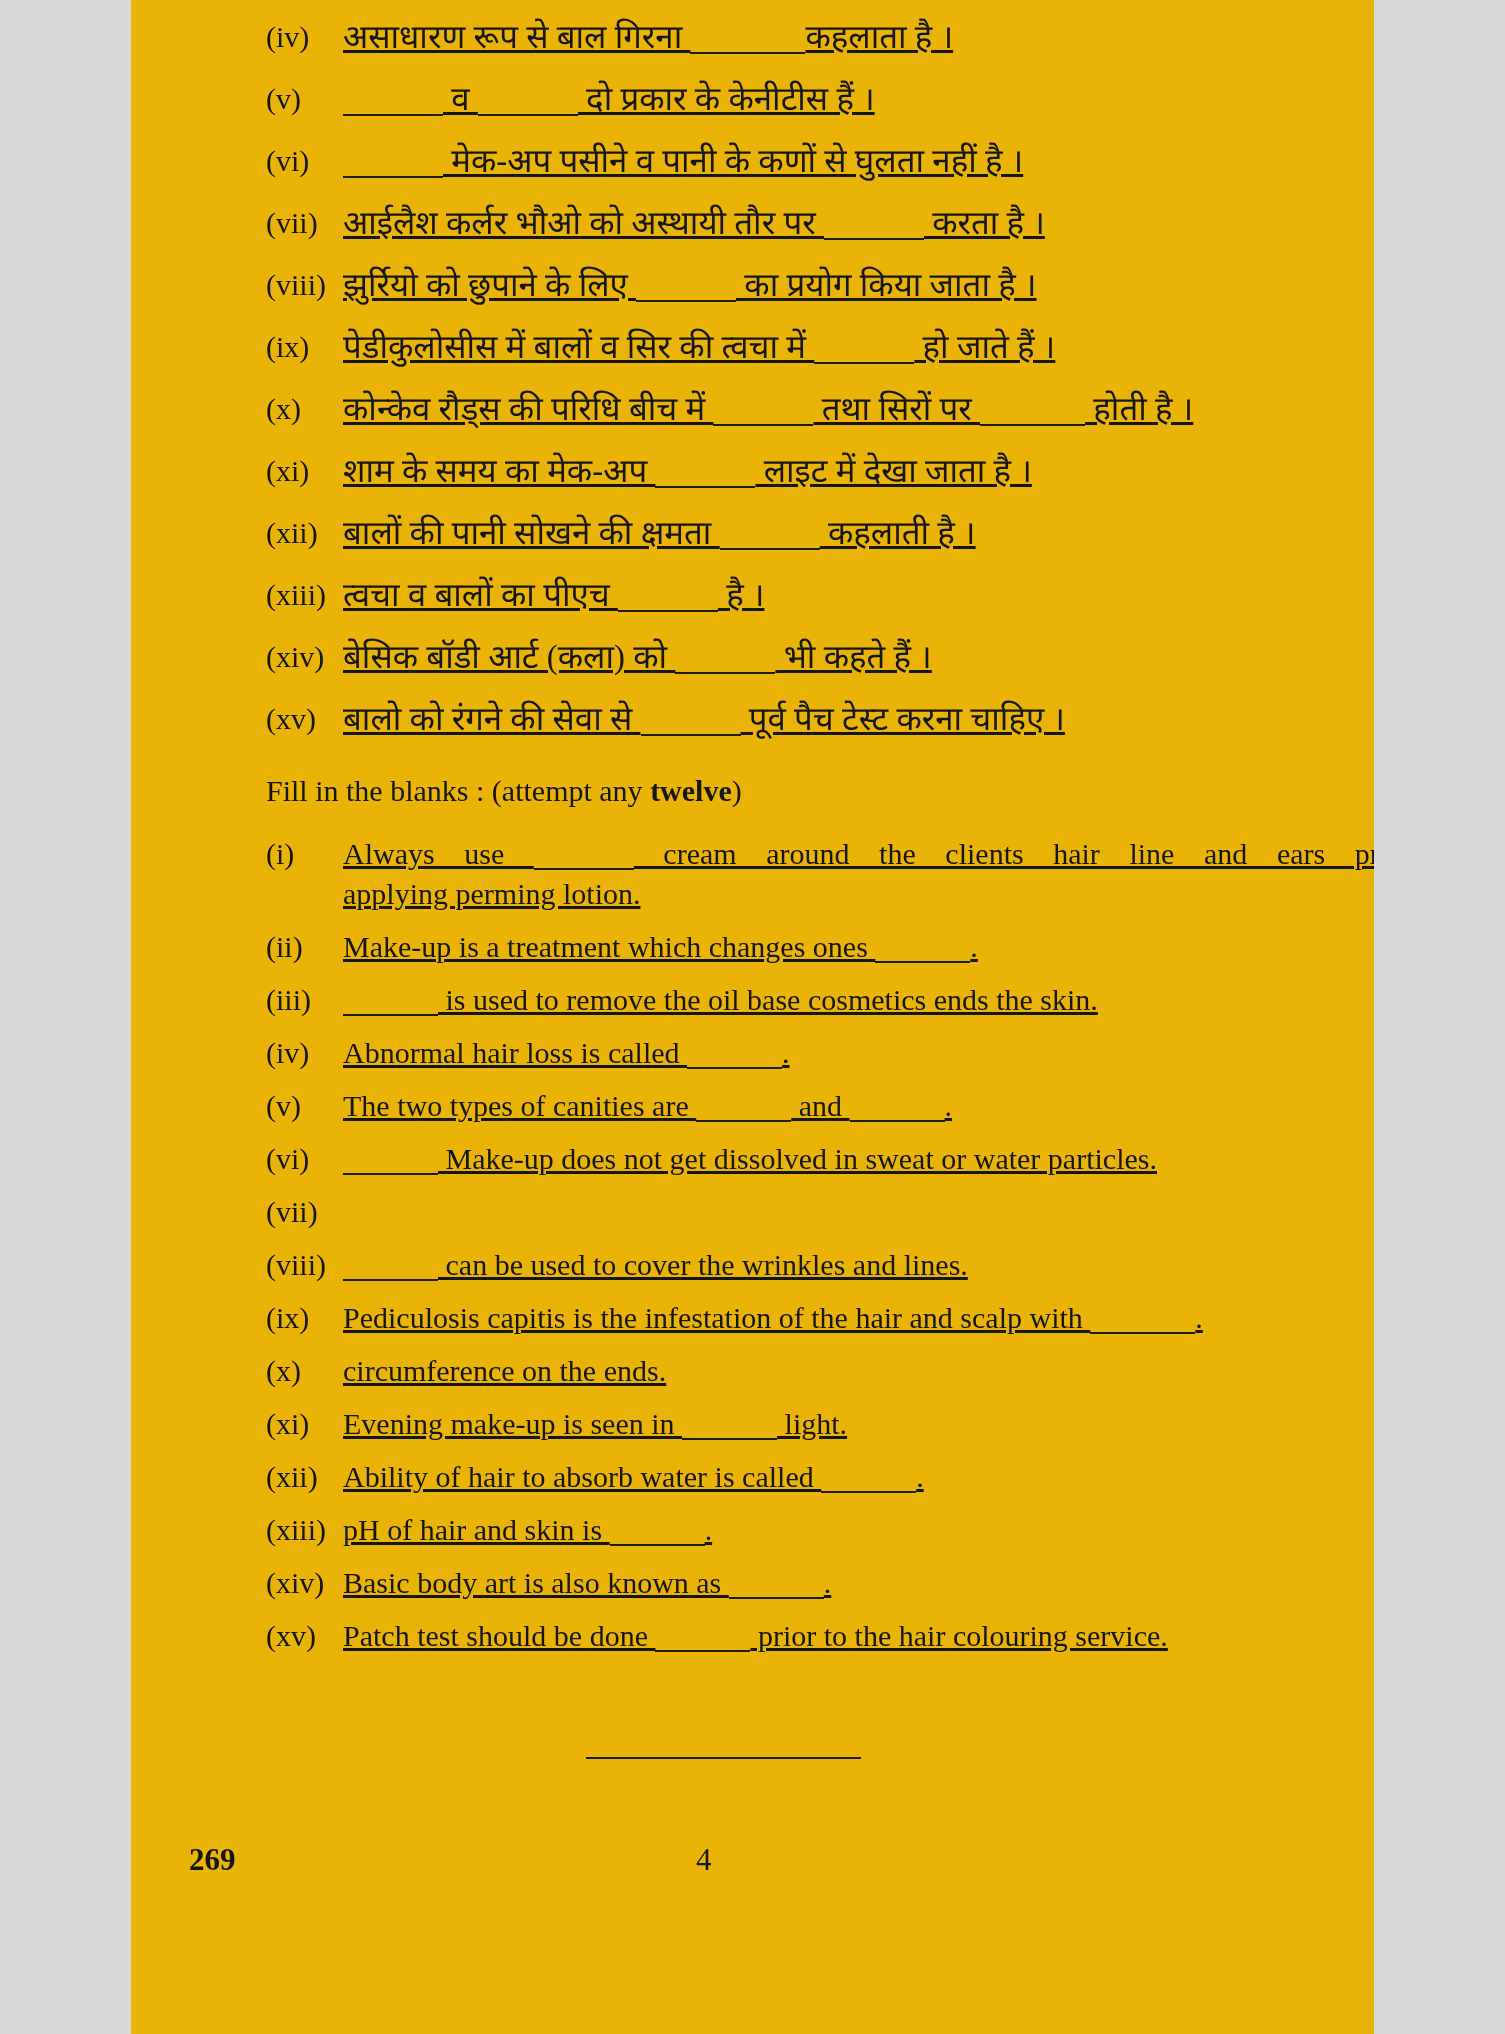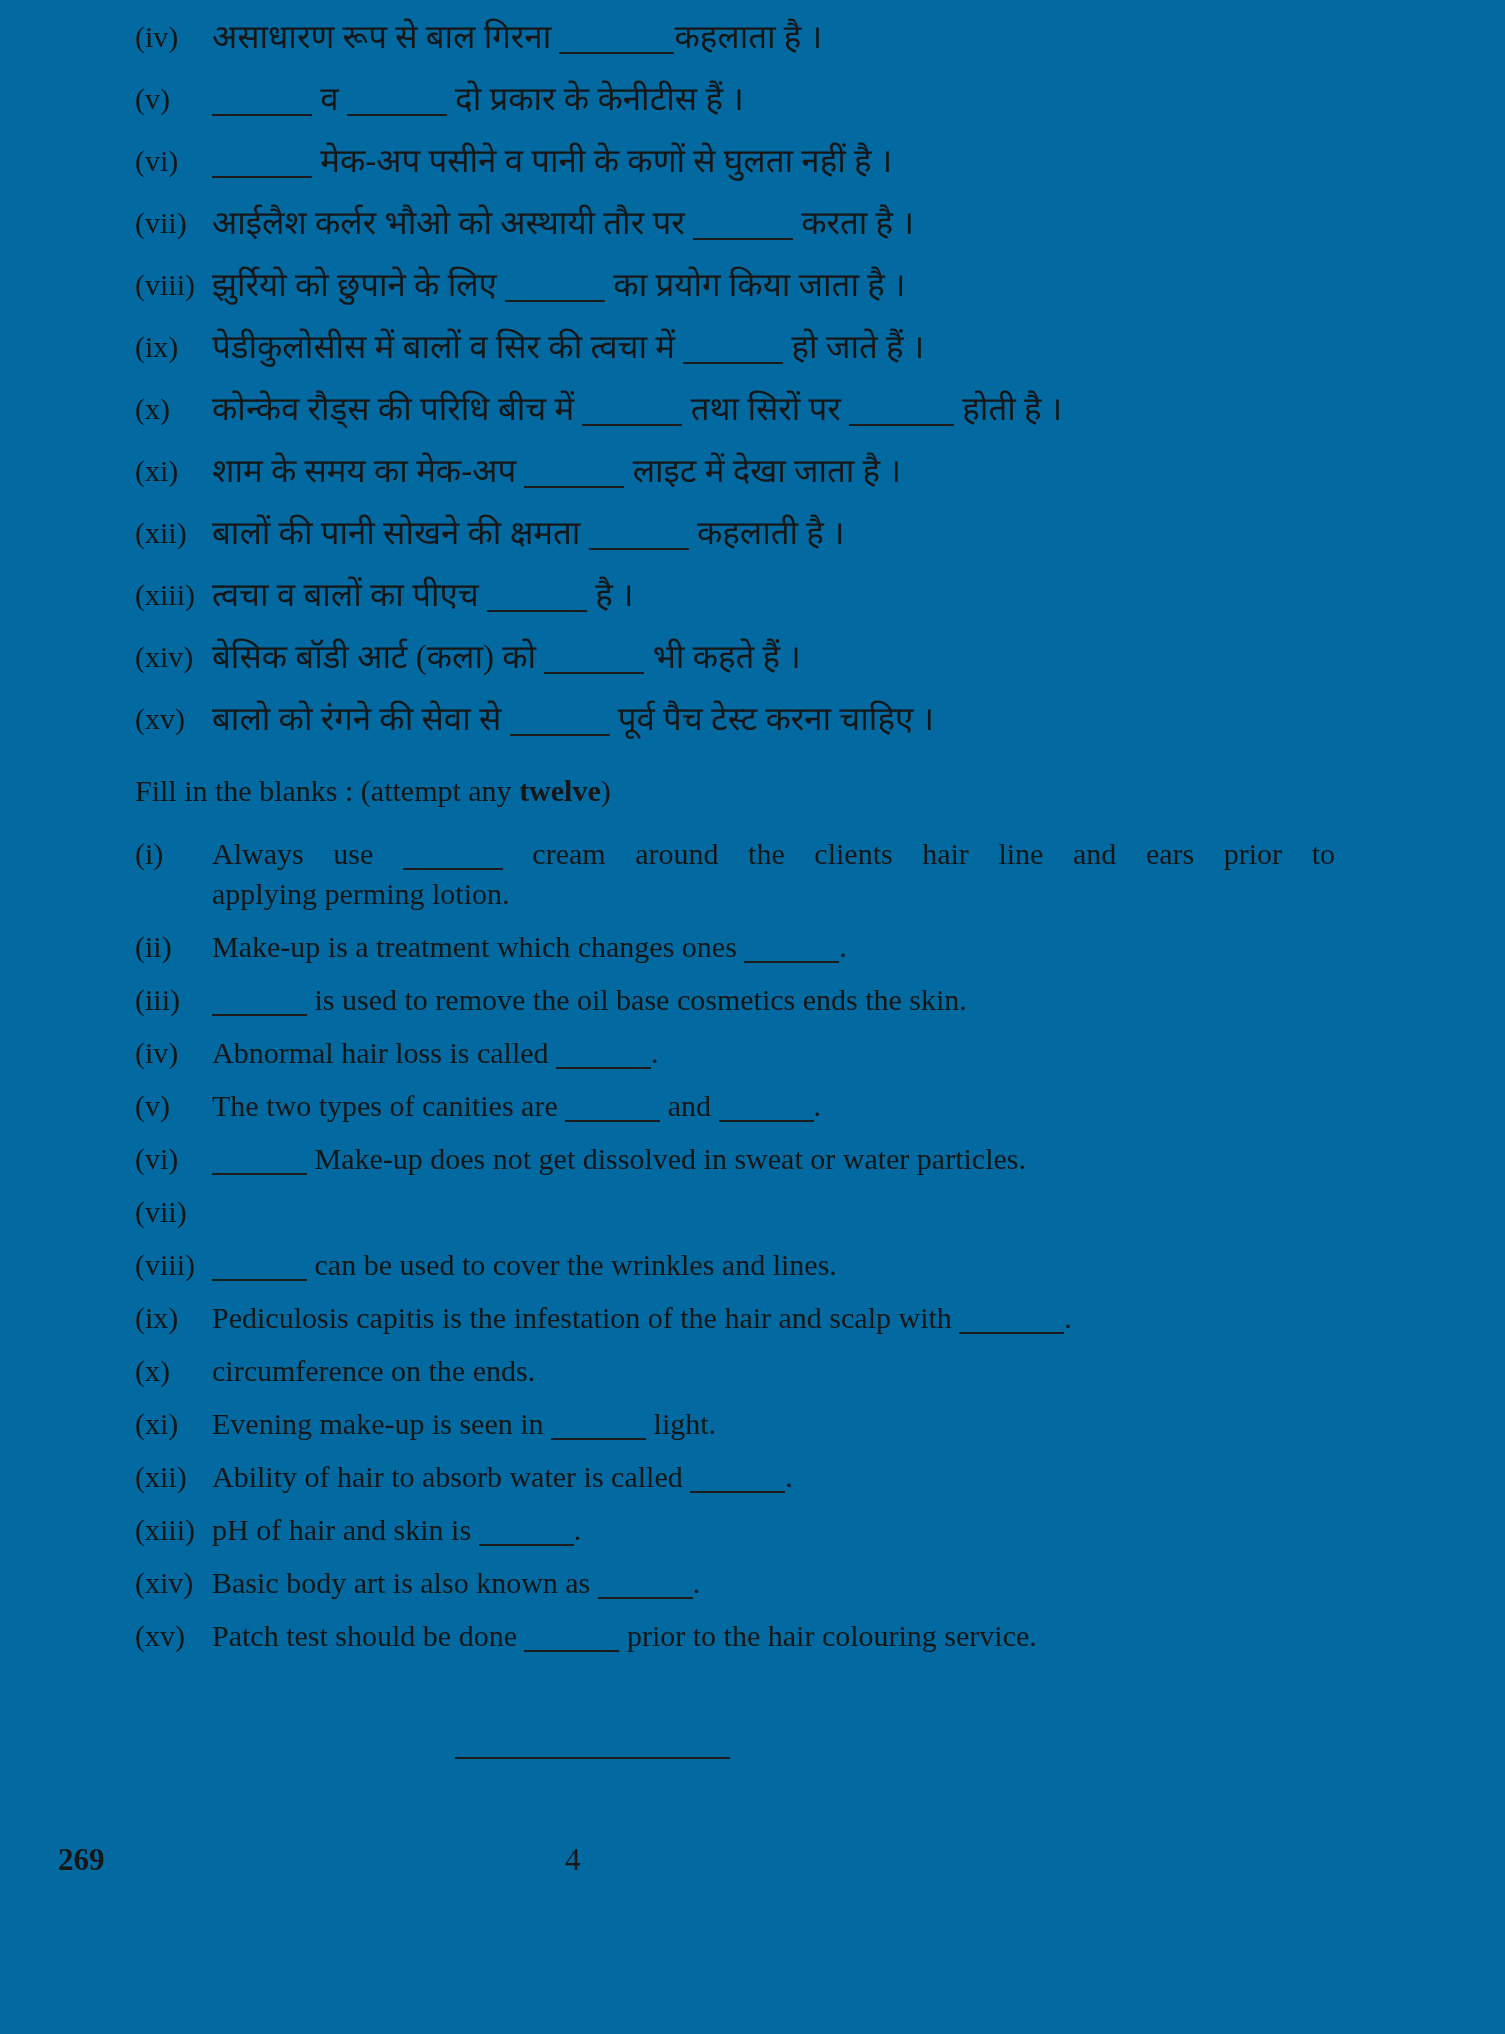--- a/index.html
+++ b/index.html
@@ -1,40 +1,40 @@
 <!DOCTYPE html>
 <html lang="en"><head>
 <meta charset="utf-8">
 <style>
   html, body { margin: 0; padding: 0; background: #d8d8d8; }
   .page {
     position: relative;
-    width: 1505px;
+    width: 1243px;
     height: 2034px;
     margin: 0 auto;
-    background: #0369a1;
+    background: #eab308;
     color: #161616;
     font-family: "Liberation Serif", "DejaVu Serif", serif;
     overflow: hidden;
   }
   .content {
     position: absolute;
     left: 135px;
     top: 14px;
     width: 1200px;
   }
   .qlist { width: 100%; }
   .item { display: flex; align-items: flex-start; }
   .num {
     flex: 0 0 77px;
     font-size: 30px;
     line-height: inherit;
   }
   .body { flex: 1 1 auto; min-width: 0; }
-  .line { white-space: normal; }
+  .line { white-space: normal; text-decoration: underline; }
   .line.justify { text-align: justify; text-align-last: justify; }
   .hindi .item {
     font-size: 33px;
     line-height: 46px;
     margin-bottom: 16px;
   }
   .hindi .num { line-height: 46px; }
   .english .item {
     font-size: 30px;
     line-height: 40px;

